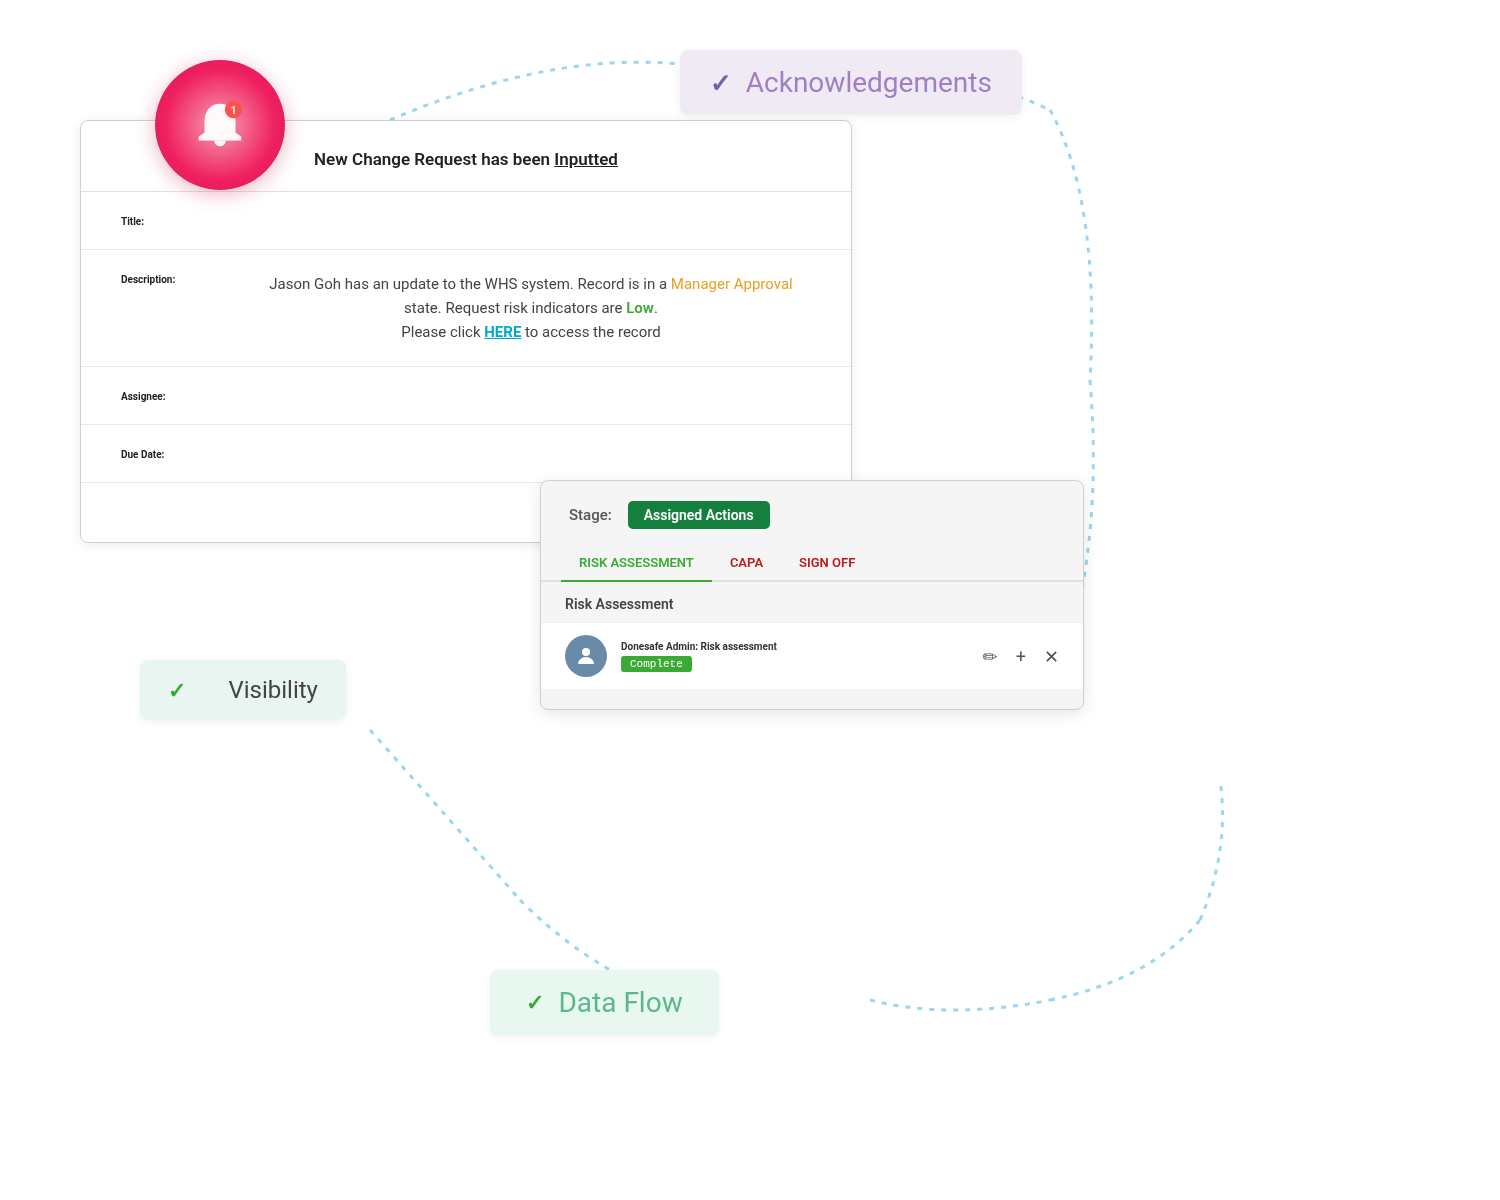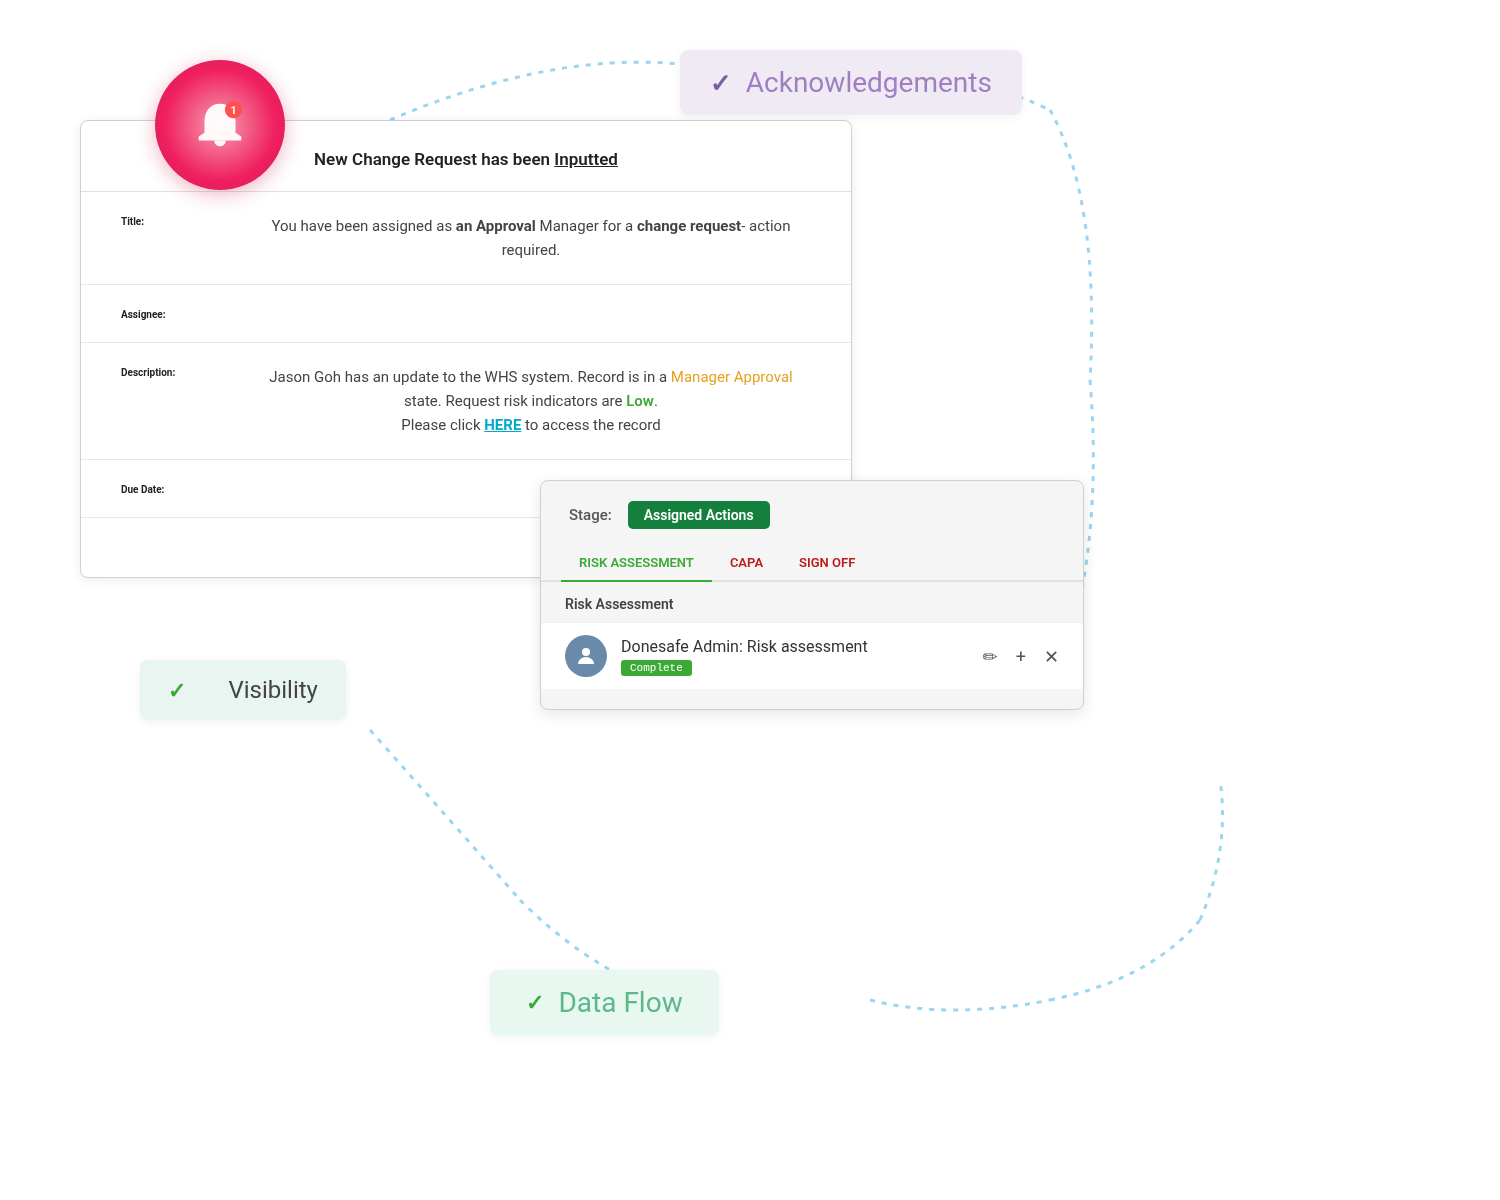--- a/index.html
+++ b/index.html
@@ -302,23 +302,23 @@
     .avatar-circle svg {
       width: 24px;
       height: 24px;
     }
 
     .item-info {
       flex: 1;
     }
 
     .item-name {
-      font-size: 16px;
+      font-size: 10px;
       color: #333;
-      font-weight: 400;
+      font-weight: 700;
     }
 
     .complete-badge {
       display: inline-block;
       background: #3aaa35;
       color: #fff;
       border-radius: 3px;
       padding: 2px 9px;
       font-size: 11px;
       margin-top: 4px;
@@ -388,43 +388,40 @@
 <div class="notification-card">
 
   <div class="card-header-row">
     <span class="title-text">
       <span>New Change Request has been </span><span class="underline">Inputted</span>
     </span>
   </div>
 
   <div class="card-row">
     <div class="row-label">Title:</div>
-    <div class="row-content">
-      <span>You have been assigned as </span><span class="highlight-bold">an Approval</span><span> Manager for a </span><span class="highlight-bold">change request</span><span>- action required.</span>
-    </div>
-  </div>
-
-  <div class="card-row">
-    <div class="row-label">Assignee:</div>
-    <div class="row-content"></div>
   </div>
 
   <div class="card-row">
     <div class="row-label">Description:</div>
     <div class="row-content">
       <div>
         <span>Jason Goh has an update to the WHS system. Record is in a </span><span class="highlight-orange">Manager Approval</span>
       </div>
       <div>
         <span>state. Request risk indicators are </span><span class="highlight-green">Low</span><span>.</span>
       </div>
       <div>
         <span>Please click </span><span class="highlight-cyan">HERE</span><span> to access the record</span>
       </div>
     </div>
+  </div>
+
+  <div class="card-row">
+    <div class="row-label">Assignee:</div>
+    <div class="row-content"></div>
   </div>
 
   <div class="card-row">
     <div class="row-label">Due Date:</div>
     <div class="row-content"></div>
   </div>
 
   <div class="card-footer-row">
     <span>Powered by </span><span class="footer-link">Donesafe</span><span>, a</span>
     <span class="footer-logo">

